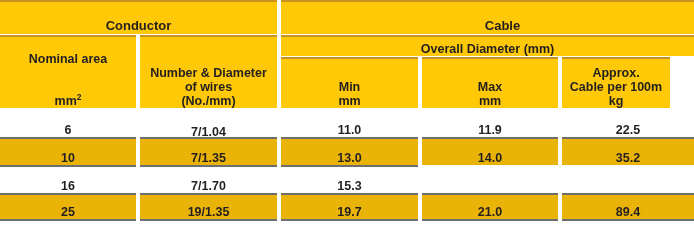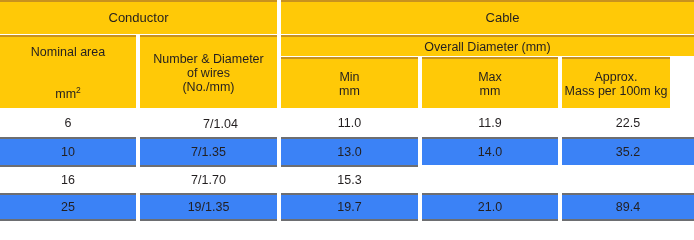--- a/index.html
+++ b/index.html
@@ -22,23 +22,24 @@
     background: #ffffff;
   }
 
   
   .cell {
     position: absolute;
     box-sizing: border-box;
     display: flex;
     flex-direction: column;
     align-items: center;
-    justify-content: center;
+    justify-content: flex-end;
     text-align: center;
     line-height: 1.12;
+    font-weight: bold;
   }
 
   
   .hcell {
     background: #FFC907;
     color: #231f20;
     font-size: 12.5px;
     border-top: 2px solid #C8921E;
   }
   .hcell .ln { display: block; }
@@ -52,21 +53,21 @@
   .grouptitle { font-size: 13px; }
   .subgroup   { font-size: 12.5px; }
 
   
   .dcell {
     font-size: 12.5px;
     color: #231f20;
     background: #ffffff;
     border-top: 2px solid #6d6e71;
   }
-  .dcell.alt { background: #3b82f6; }
+  .dcell.alt { background: #eab308; }
   .dcell.first { border-top: none; }
 
   
   .botrule {
     position: absolute;
     height: 2px;
     background: #6d6e71;
     bottom: 0;
   }
 </style>
@@ -103,27 +104,27 @@
     <span class="ln">mm</span>
   </div>
 
   <div class="cell hcell" style="left:422px; top:57px; width:136px; height:51px;">
     <span class="ln">Max</span>
     <span class="ln">mm</span>
   </div>
 
   <div class="cell hcell" style="left:562px; top:57px; width:108px; height:51px;">
     <span class="ln">Approx.</span>
-    <span class="ln">Mass per 100m kg</span>
+    <span class="ln">Cable per 100m kg</span>
   </div>
 
   <div class="cell dcell first" style="left:0px;   top:109px; width:136px; height:28px;">
     <span>6</span>
   </div>
-  <div class="cell dcell first" style="left:152px; top:109px; width:137px; height:30px;">
+  <div class="cell dcell first" style="left:140px; top:109px; width:137px; height:30px;">
     <span>7/1.04</span>
   </div>
   <div class="cell dcell first" style="left:281px; top:109px; width:137px; height:28px;">
     <span>11.0</span>
   </div>
   <div class="cell dcell first" style="left:422px; top:109px; width:136px; height:28px;">
     <span>11.9</span>
   </div>
   <div class="cell dcell first" style="left:562px; top:109px; width:132px; height:28px;">
     <span>22.5</span>

